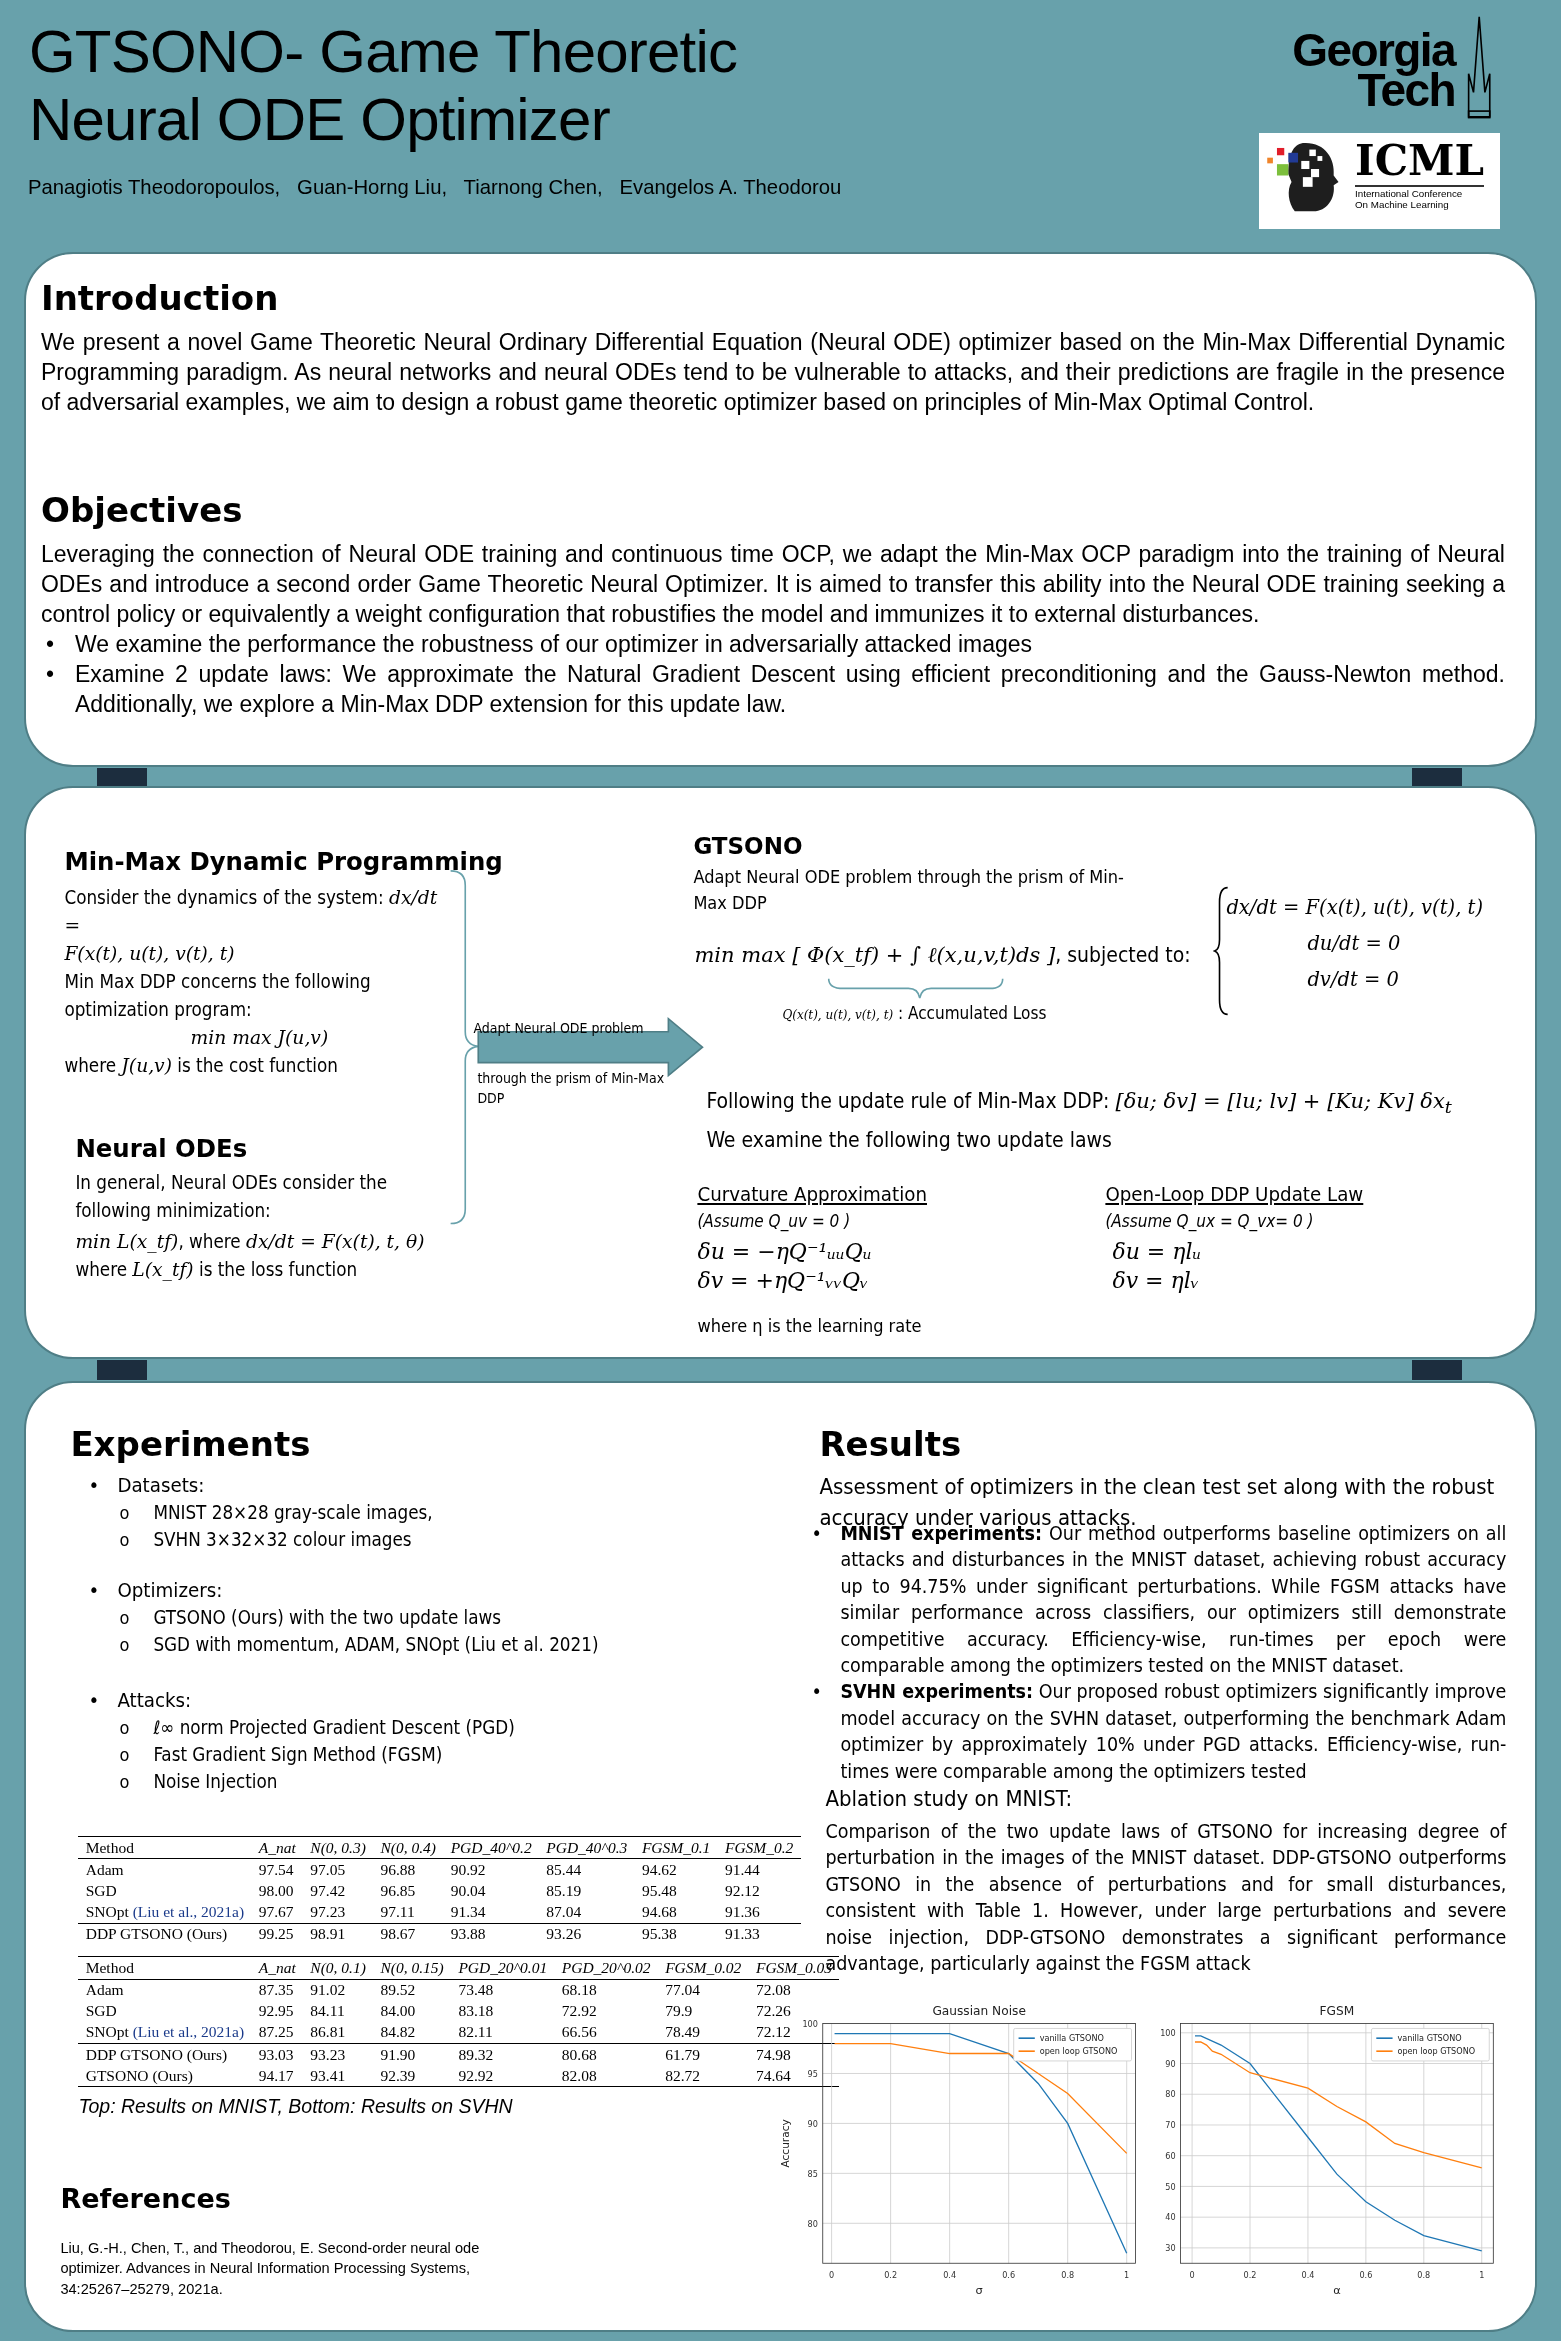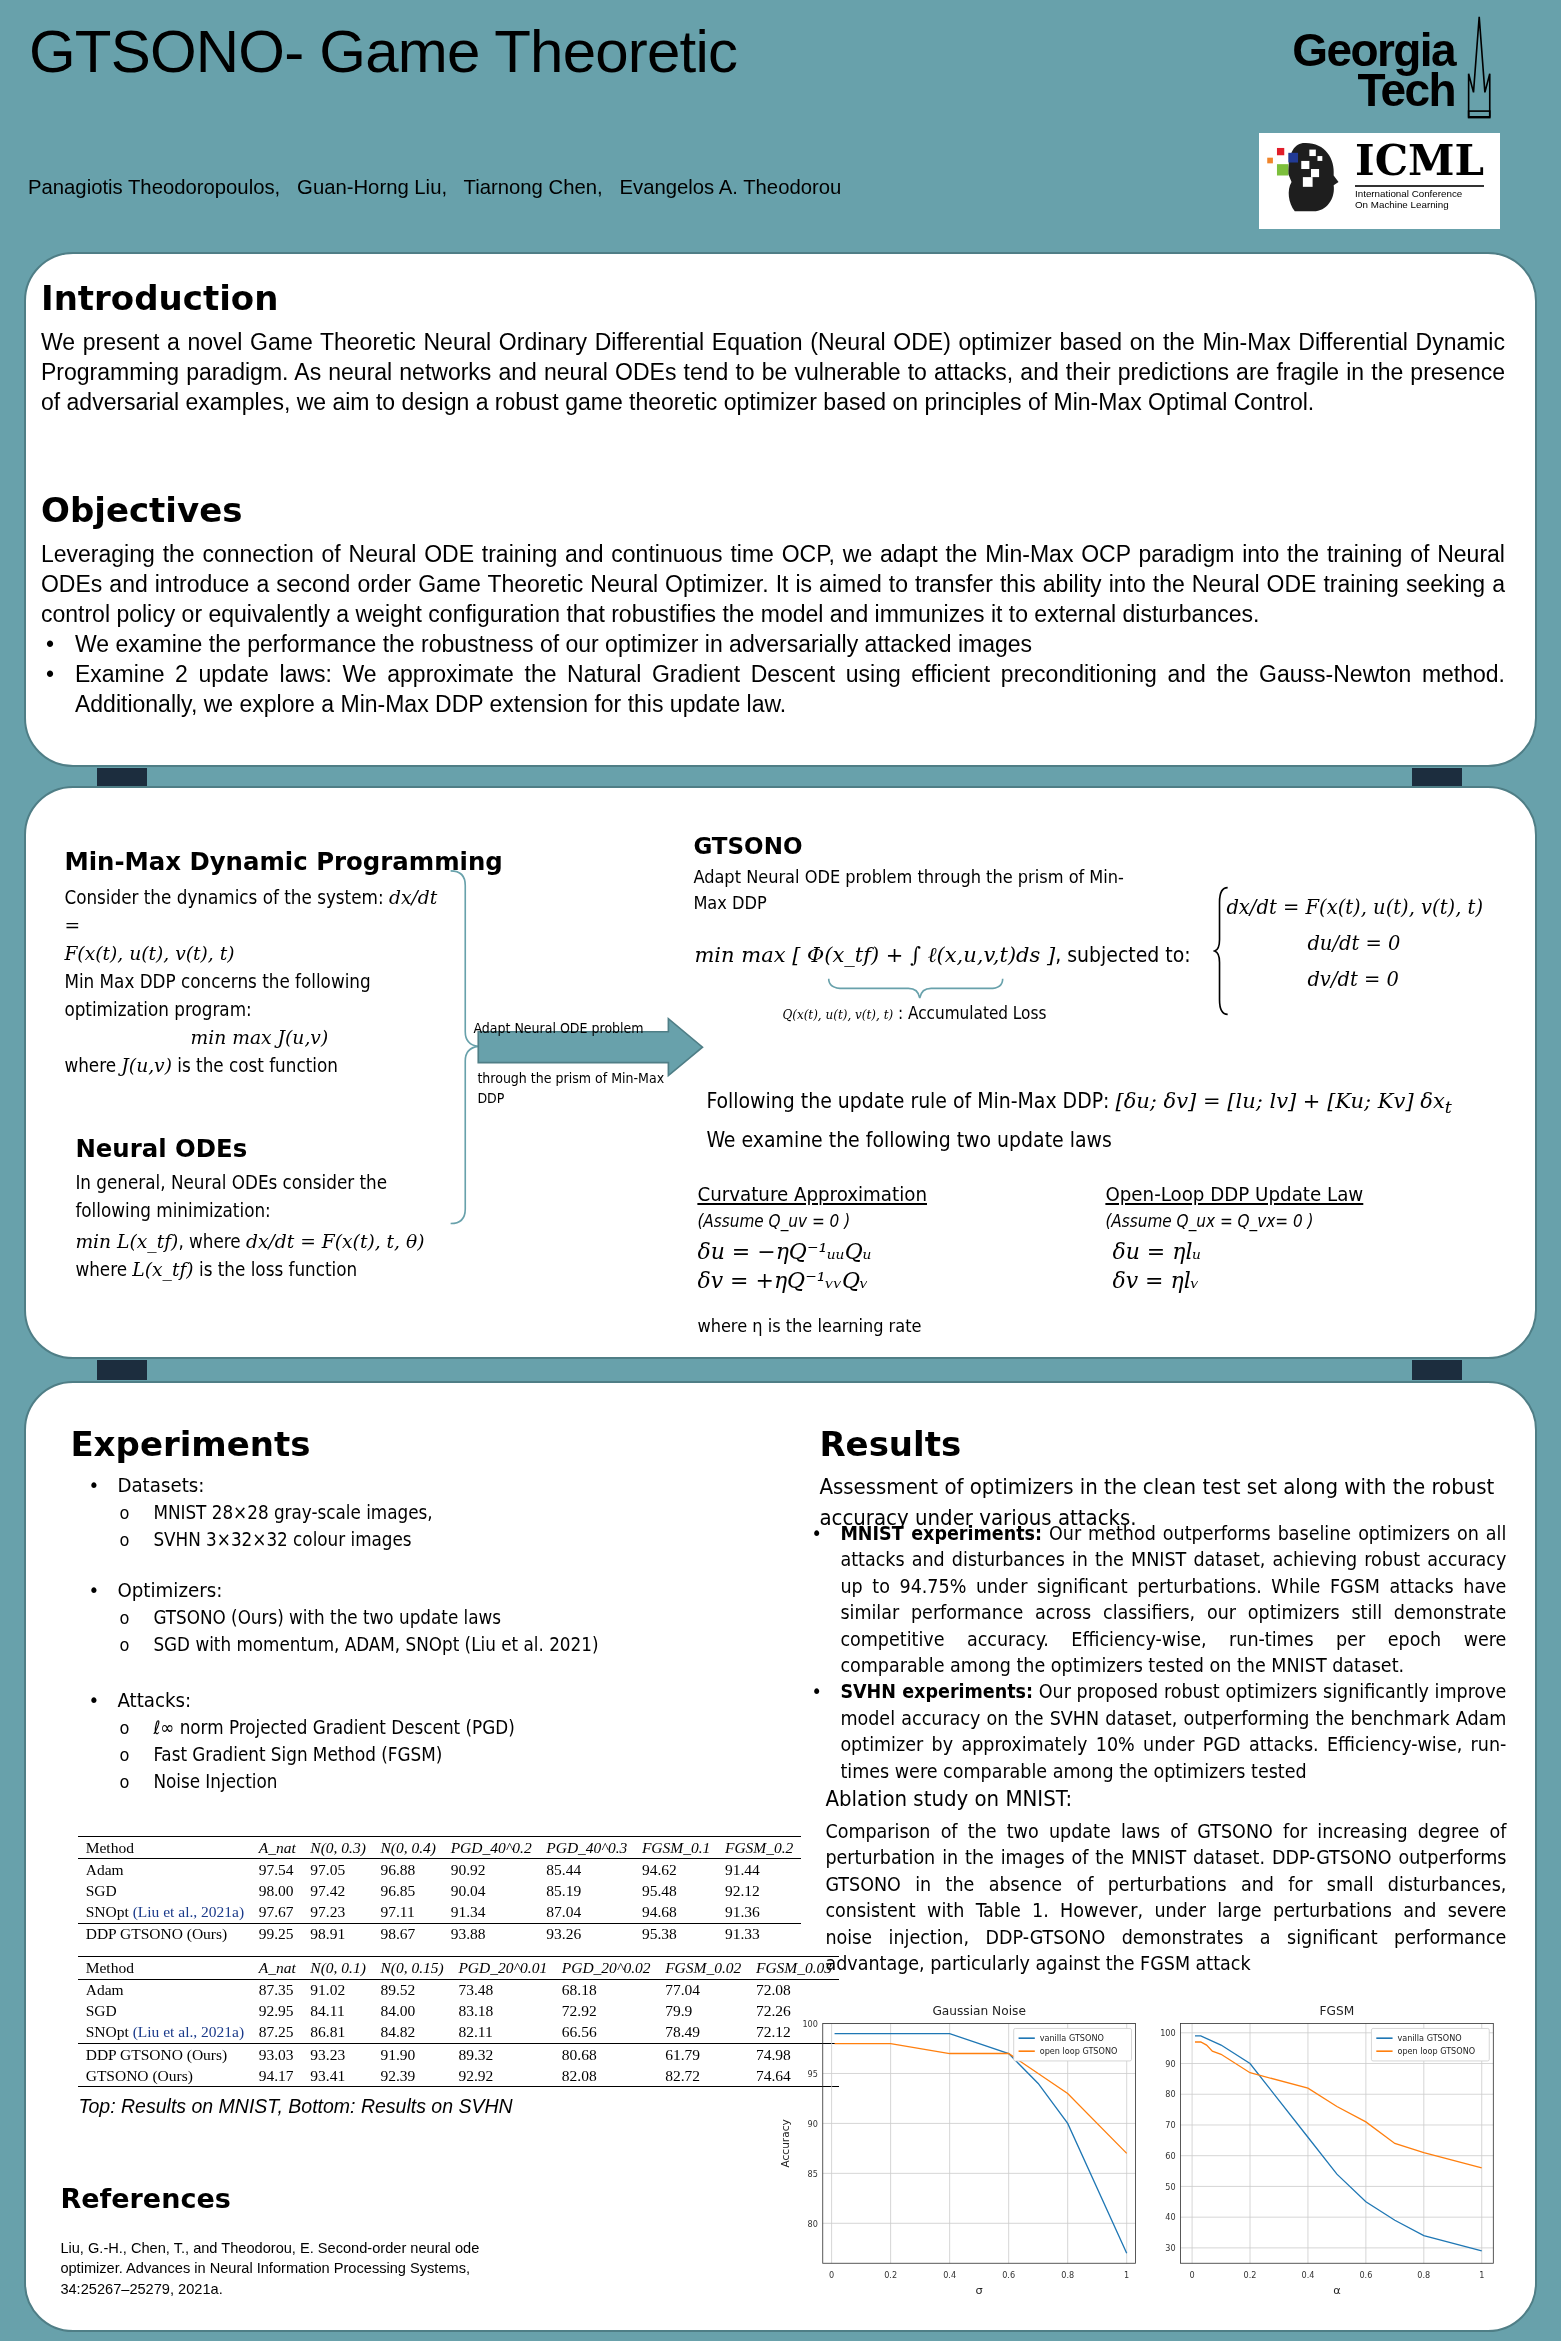--- a/index.html
+++ b/index.html
@@ -29,20 +29,21 @@
   table.res td,table.res th{padding:1.6px 7.3px;text-align:left;font-weight:normal;white-space:nowrap;}
   table.res th{font-style:italic;}
   .cite{color:#1a3a8a;}
   svg text{font-family:"DejaVu Sans",sans-serif;}
 </style>
 </head>
 <body>
 
 <div class="abs title">
   <div>GTSONO- Game Theoretic</div>
+  <div>Neural ODE Optimizer</div>
 </div>
 <div class="abs authors">Panagiotis Theodoropoulos,   Guan-Horng Liu,   Tiarnong Chen,   Evangelos A. Theodorou</div>
 
 <div class="abs gt-logo">
   <div class="gt-text" style="top:14.6px;">Georgia</div>
   <div class="gt-text" style="top:54px;">Tech</div>
   <svg class="abs" style="left:215px;top:0px;" width="24.4" height="106" viewBox="0 0 30 130">
     <path d="M15 2 L8 95 L2 72 L2 125 L28 125 L28 72 L22 95 Z" fill="none" stroke="#000" stroke-width="2"></path>
     <rect x="2" y="118" width="26" height="8" fill="none" stroke="#000" stroke-width="2"></rect>
   </svg>

